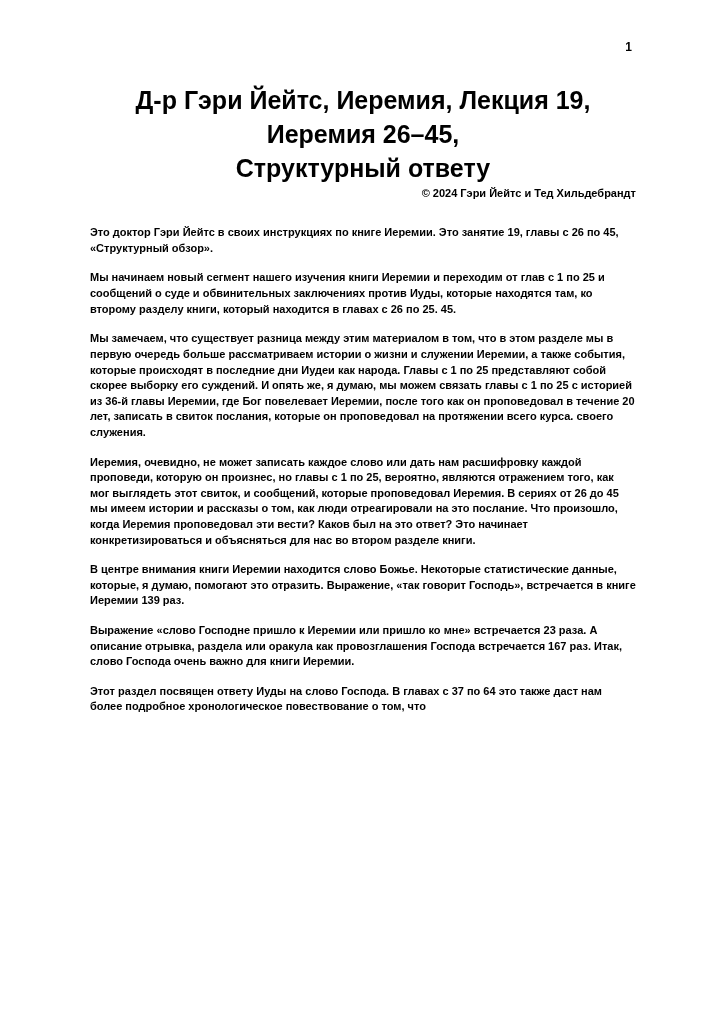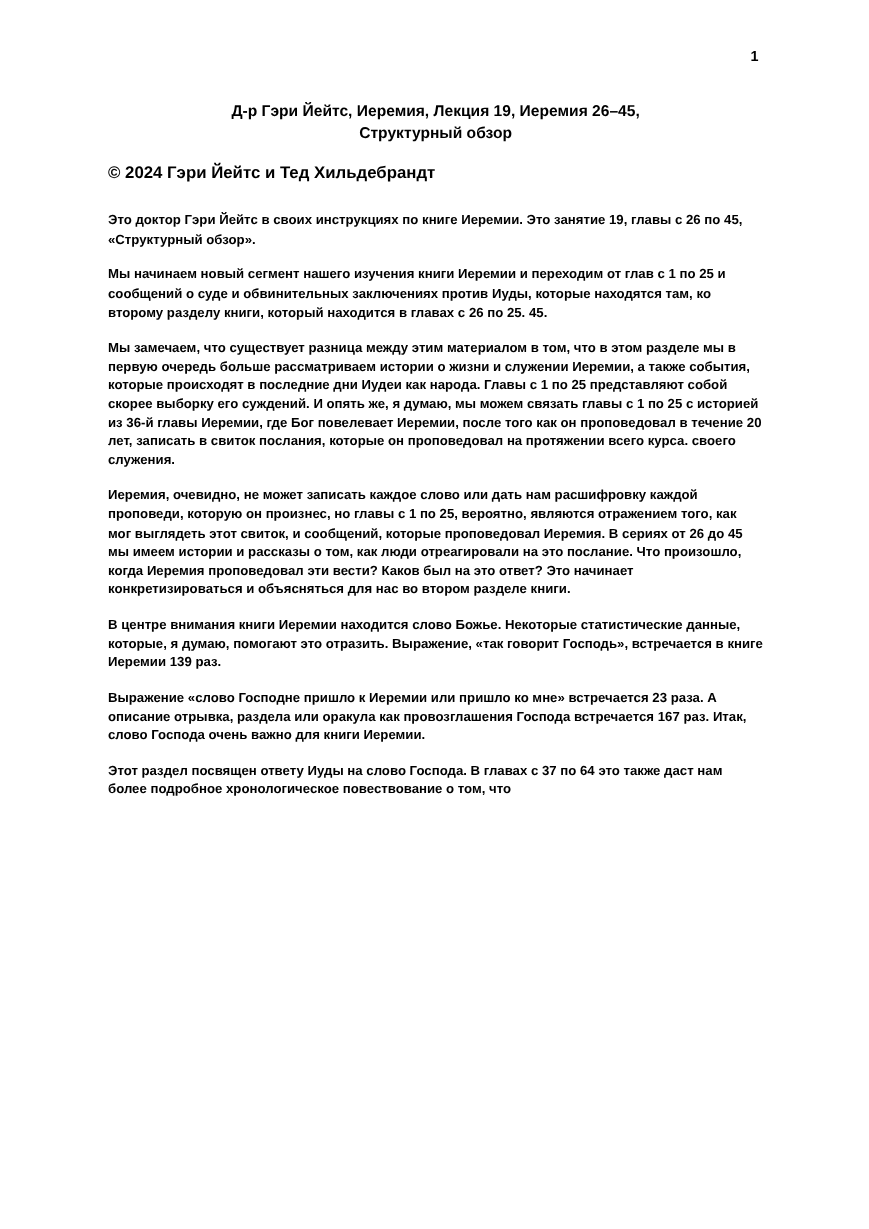--- a/index.html
+++ b/index.html
@@ -25,32 +25,32 @@
     right: 92px;
     font-size: 12px;
     font-weight: bold;
   }
 
   .title-block {
     margin: 48px auto 0 auto;
     max-width: 540px;
     text-align: center;
     font-weight: bold;
-    font-size: 13px;
+    font-size: 25px;
     line-height: 1.35;
   }
 
   .title-line {
     display: block;
   }
 
   .copyright {
-    margin-top: 16px;
-    text-align: left;
-    font-size: 14px;
+    margin-top: 2px;
+    text-align: right;
+    font-size: 11px;
     font-weight: bold;
   }
 
   .body-text {
     margin-top: 26px;
   }
 
   .body-text p {
     font-size: 11px;
     font-weight: bold;
@@ -61,21 +61,21 @@
 </style>
 </head>
 <body>
 
 <div class="page">
 
   <div class="page-number">1</div>
 
   <h1 class="title-block">
     <span class="title-line">Д-р Гэри Йейтс, Иеремия, Лекция 19, Иеремия 26–45,</span>
-    <span class="title-line">Структурный обзор</span>
+    <span class="title-line">Структурный ответу</span>
   </h1>
 
   <div class="copyright">© 2024 Гэри Йейтс и Тед Хильдебрандт</div>
 
   <div class="body-text">
     <p>Это доктор Гэри Йейтс в своих инструкциях по книге Иеремии. Это занятие 19, главы с 26 по 45, «Структурный обзор».</p>
     <p>Мы начинаем новый сегмент нашего изучения книги Иеремии и переходим от глав с 1 по 25 и сообщений о суде и обвинительных заключениях против Иуды, которые находятся там, ко второму разделу книги, который находится в главах с 26 по 25. 45.</p>
     <p>Мы замечаем, что существует разница между этим материалом в том, что в этом разделе мы в первую очередь больше рассматриваем истории о жизни и служении Иеремии, а также события, которые происходят в последние дни Иудеи как народа. Главы с 1 по 25 представляют собой скорее выборку его суждений. И опять же, я думаю, мы можем связать главы с 1 по 25 с историей из 36-й главы Иеремии, где Бог повелевает Иеремии, после того как он проповедовал в течение 20 лет, записать в свиток послания, которые он проповедовал на протяжении всего курса. своего служения.</p>
     <p>Иеремия, очевидно, не может записать каждое слово или дать нам расшифровку каждой проповеди, которую он произнес, но главы с 1 по 25, вероятно, являются отражением того, как мог выглядеть этот свиток, и сообщений, которые проповедовал Иеремия. В сериях от 26 до 45 мы имеем истории и рассказы о том, как люди отреагировали на это послание. Что произошло, когда Иеремия проповедовал эти вести? Каков был на это ответ? Это начинает конкретизироваться и объясняться для нас во втором разделе книги.</p>
     <p>В центре внимания книги Иеремии находится слово Божье. Некоторые статистические данные, которые, я думаю, помогают это отразить. Выражение, «так говорит Господь», встречается в книге Иеремии 139 раз.</p>

